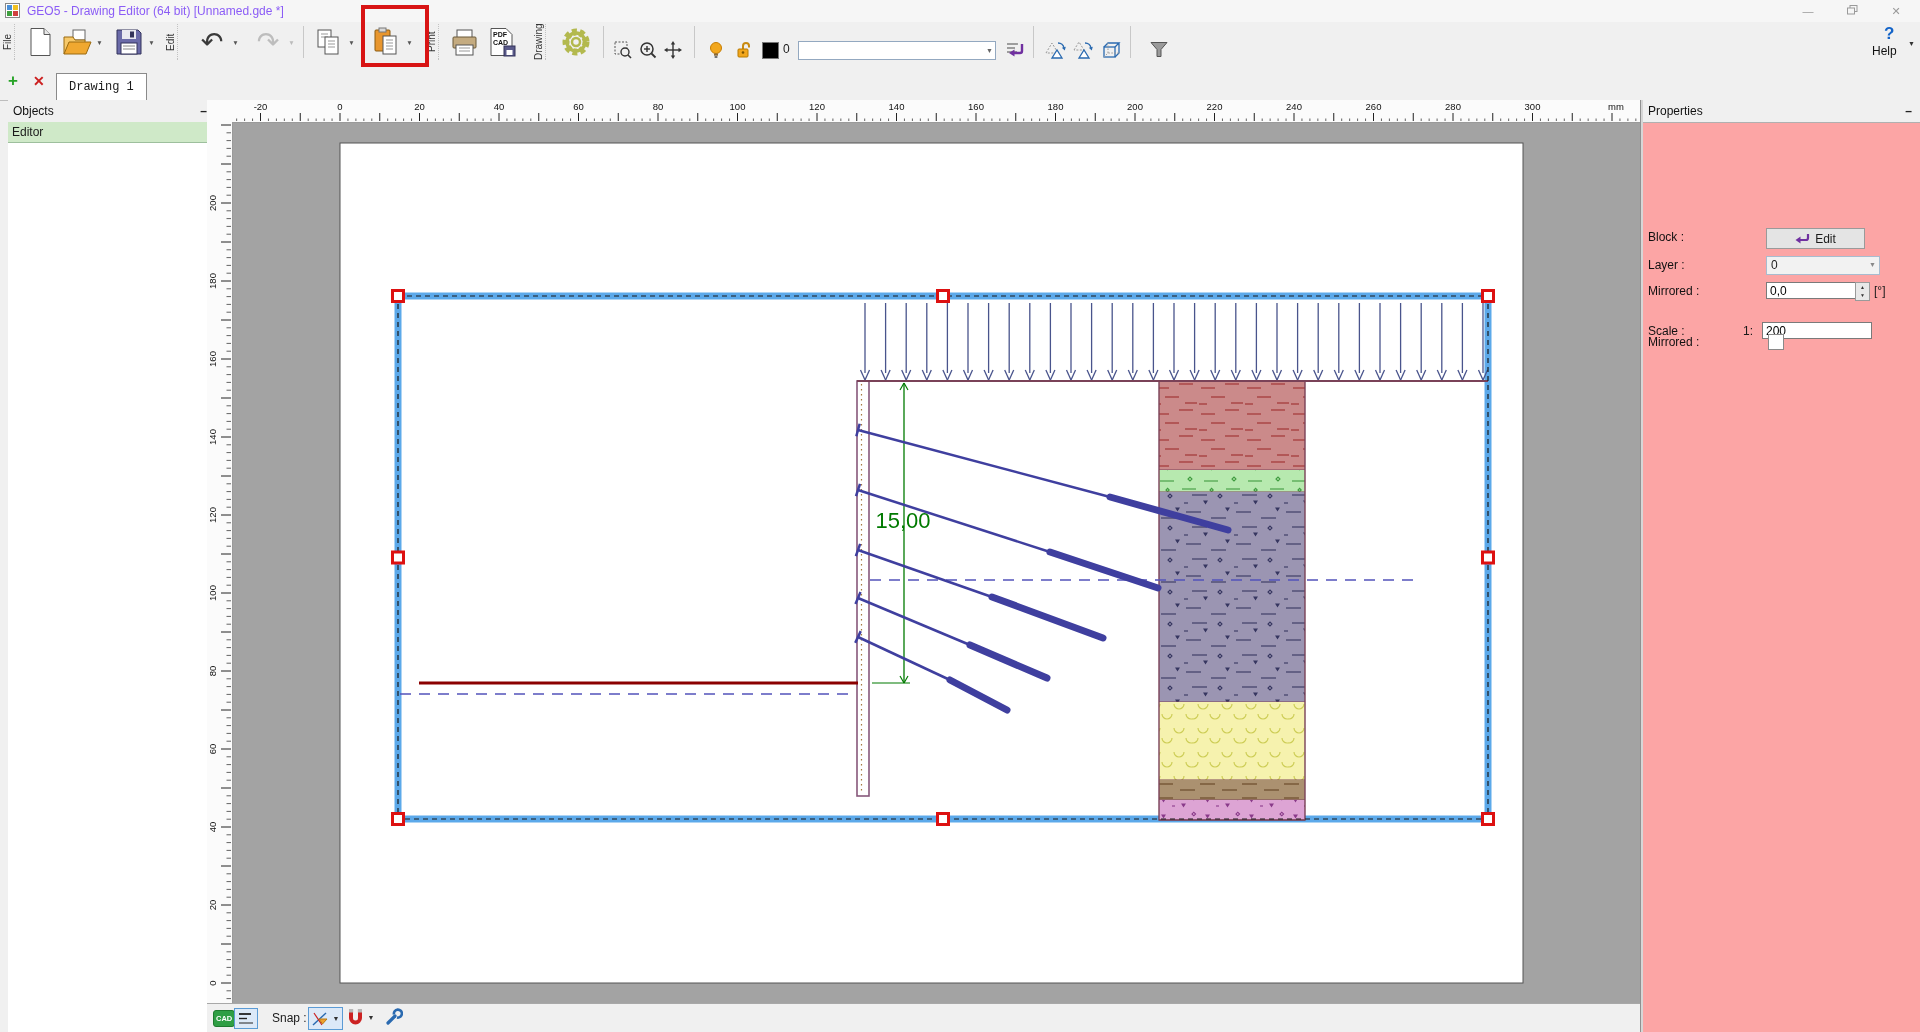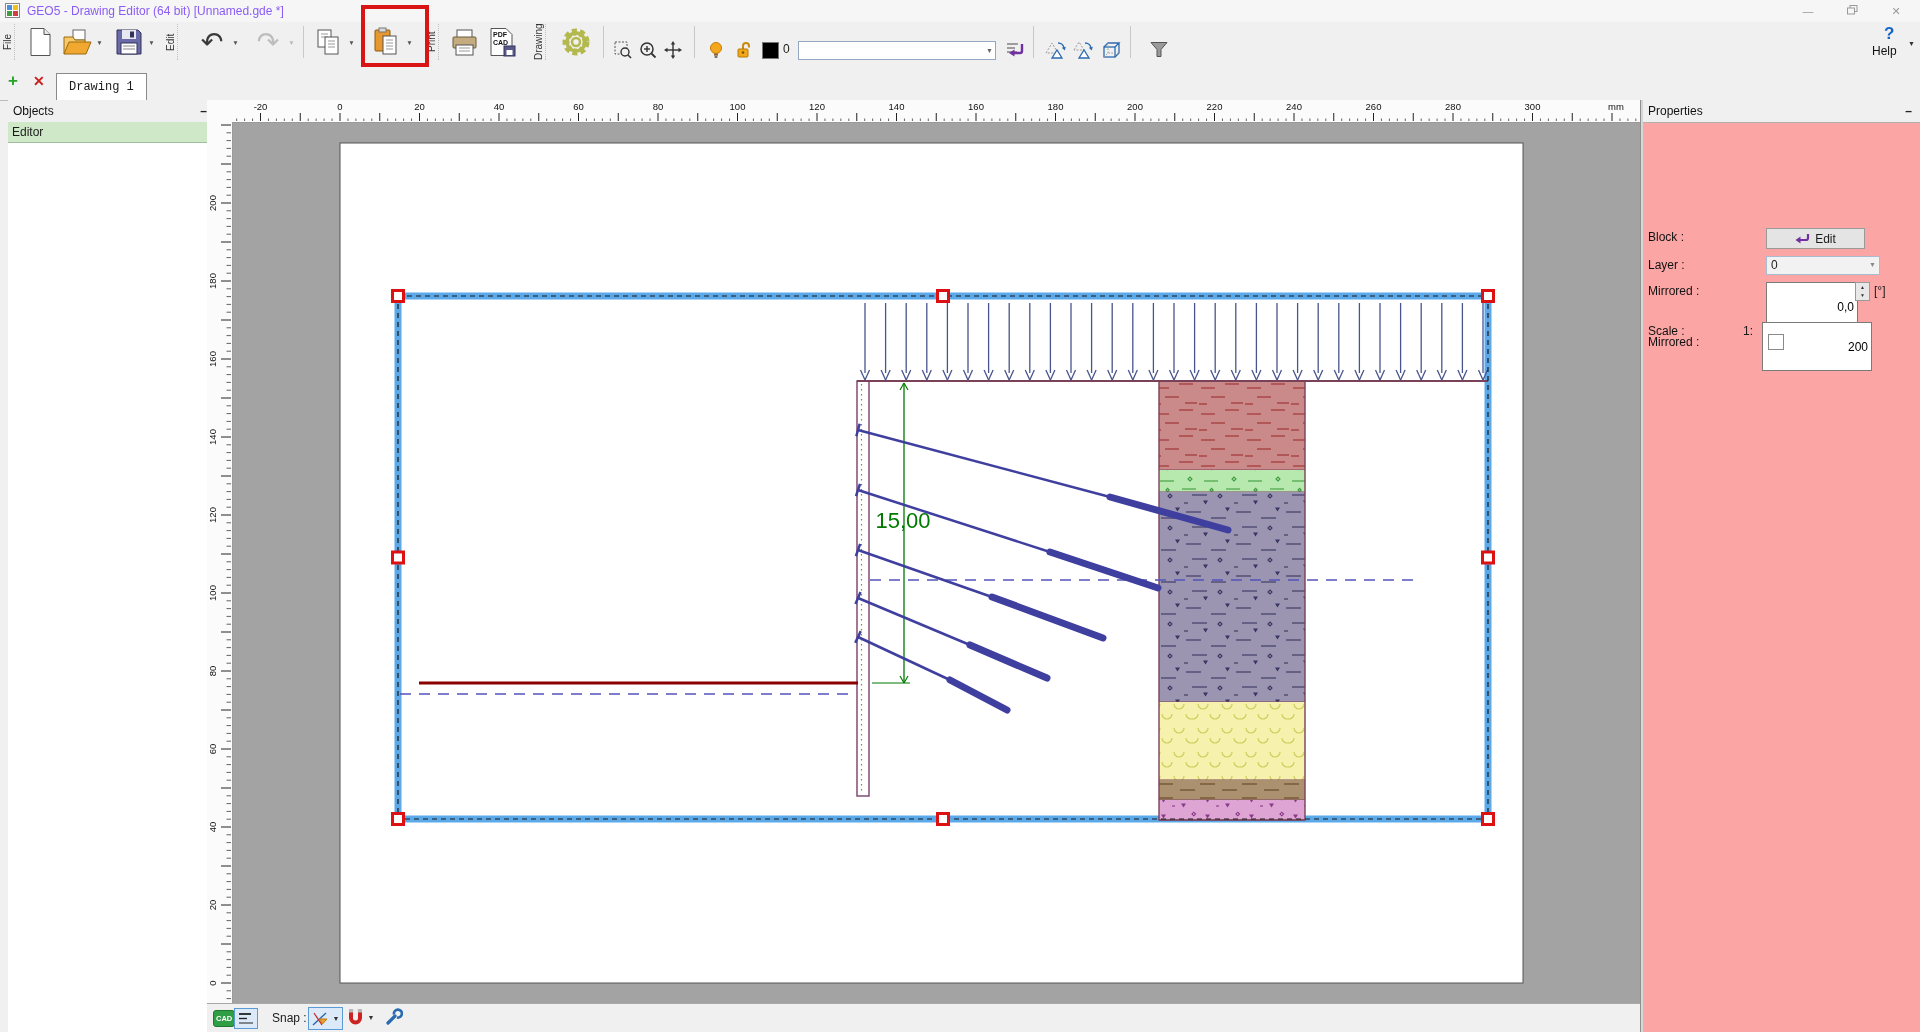--- a/index.html
+++ b/index.html
@@ -47,21 +47,21 @@
                  line-height:20px;padding-left:4px;}
   #props-panel{position:absolute;left:1643px;top:100px;width:277px;height:932px;background:#fca5a5;}
   .prow{position:absolute;left:0;width:277px;height:19px;}
   .plabel{position:absolute;left:5px;top:2px;font-size:12px;color:#111;}
   #edit-btn{position:absolute;left:123px;top:0;width:97px;height:19px;background:#e4e4e4;border:1px solid #9a9a9a;
             display:flex;align-items:center;justify-content:center;gap:5px;font-size:12px;}
   #layer-combo{position:absolute;left:123px;top:0;width:108px;height:17px;background:#f2f2f2;border:1px solid #a8bccf;
                line-height:17px;padding-left:4px;color:#222;}
   #layer-combo .cbx{position:absolute;right:3px;top:0;color:#888;font-size:7px;line-height:16px;}
   .pinput{position:absolute;top:0;height:15px;border:1px solid #7a7a7a;font-family:"Liberation Sans",sans-serif;
-          font-size:12px;text-align:right;padding:16px 3px;background:#fff;}
+          font-size:12px;padding:0 3px;background:#fff;}
   #rot-input{left:123px;width:84px;} #scale-input{left:119px;width:102px;}
   #rot-spin{position:absolute;left:212px;top:0;width:13px;height:17px;border:1px solid #9a9a9a;background:#e8e8e8;
             font-size:5px;text-align:center;line-height:8px;color:#333;}
   #rot-unit{position:absolute;left:231px;top:2px;} #scale-prefix{position:absolute;left:100px;top:2px;}
   #mirror-check{position:absolute;left:125px;top:1px;width:14px;height:14px;background:#fff;border:1px solid #8a8a8a;}
   
   #canvas{position:absolute;left:207px;top:100px;width:1433px;height:903px;background:#a3a3a3;}
   #ruler-corner{position:absolute;left:0;top:0;width:25px;height:22px;background:#fbfbfb;border-right:1px solid #cfcfcf;border-bottom:1px solid #cfcfcf;}
   #h-ruler{position:absolute;left:25px;top:0;width:1408px;height:22px;background:#fbfbfb;border-bottom:1px solid #9a9a9a;}
   #v-ruler{position:absolute;left:0;top:22px;width:25px;height:881px;background:#fbfbfb;border-right:1px solid #9a9a9a;}

